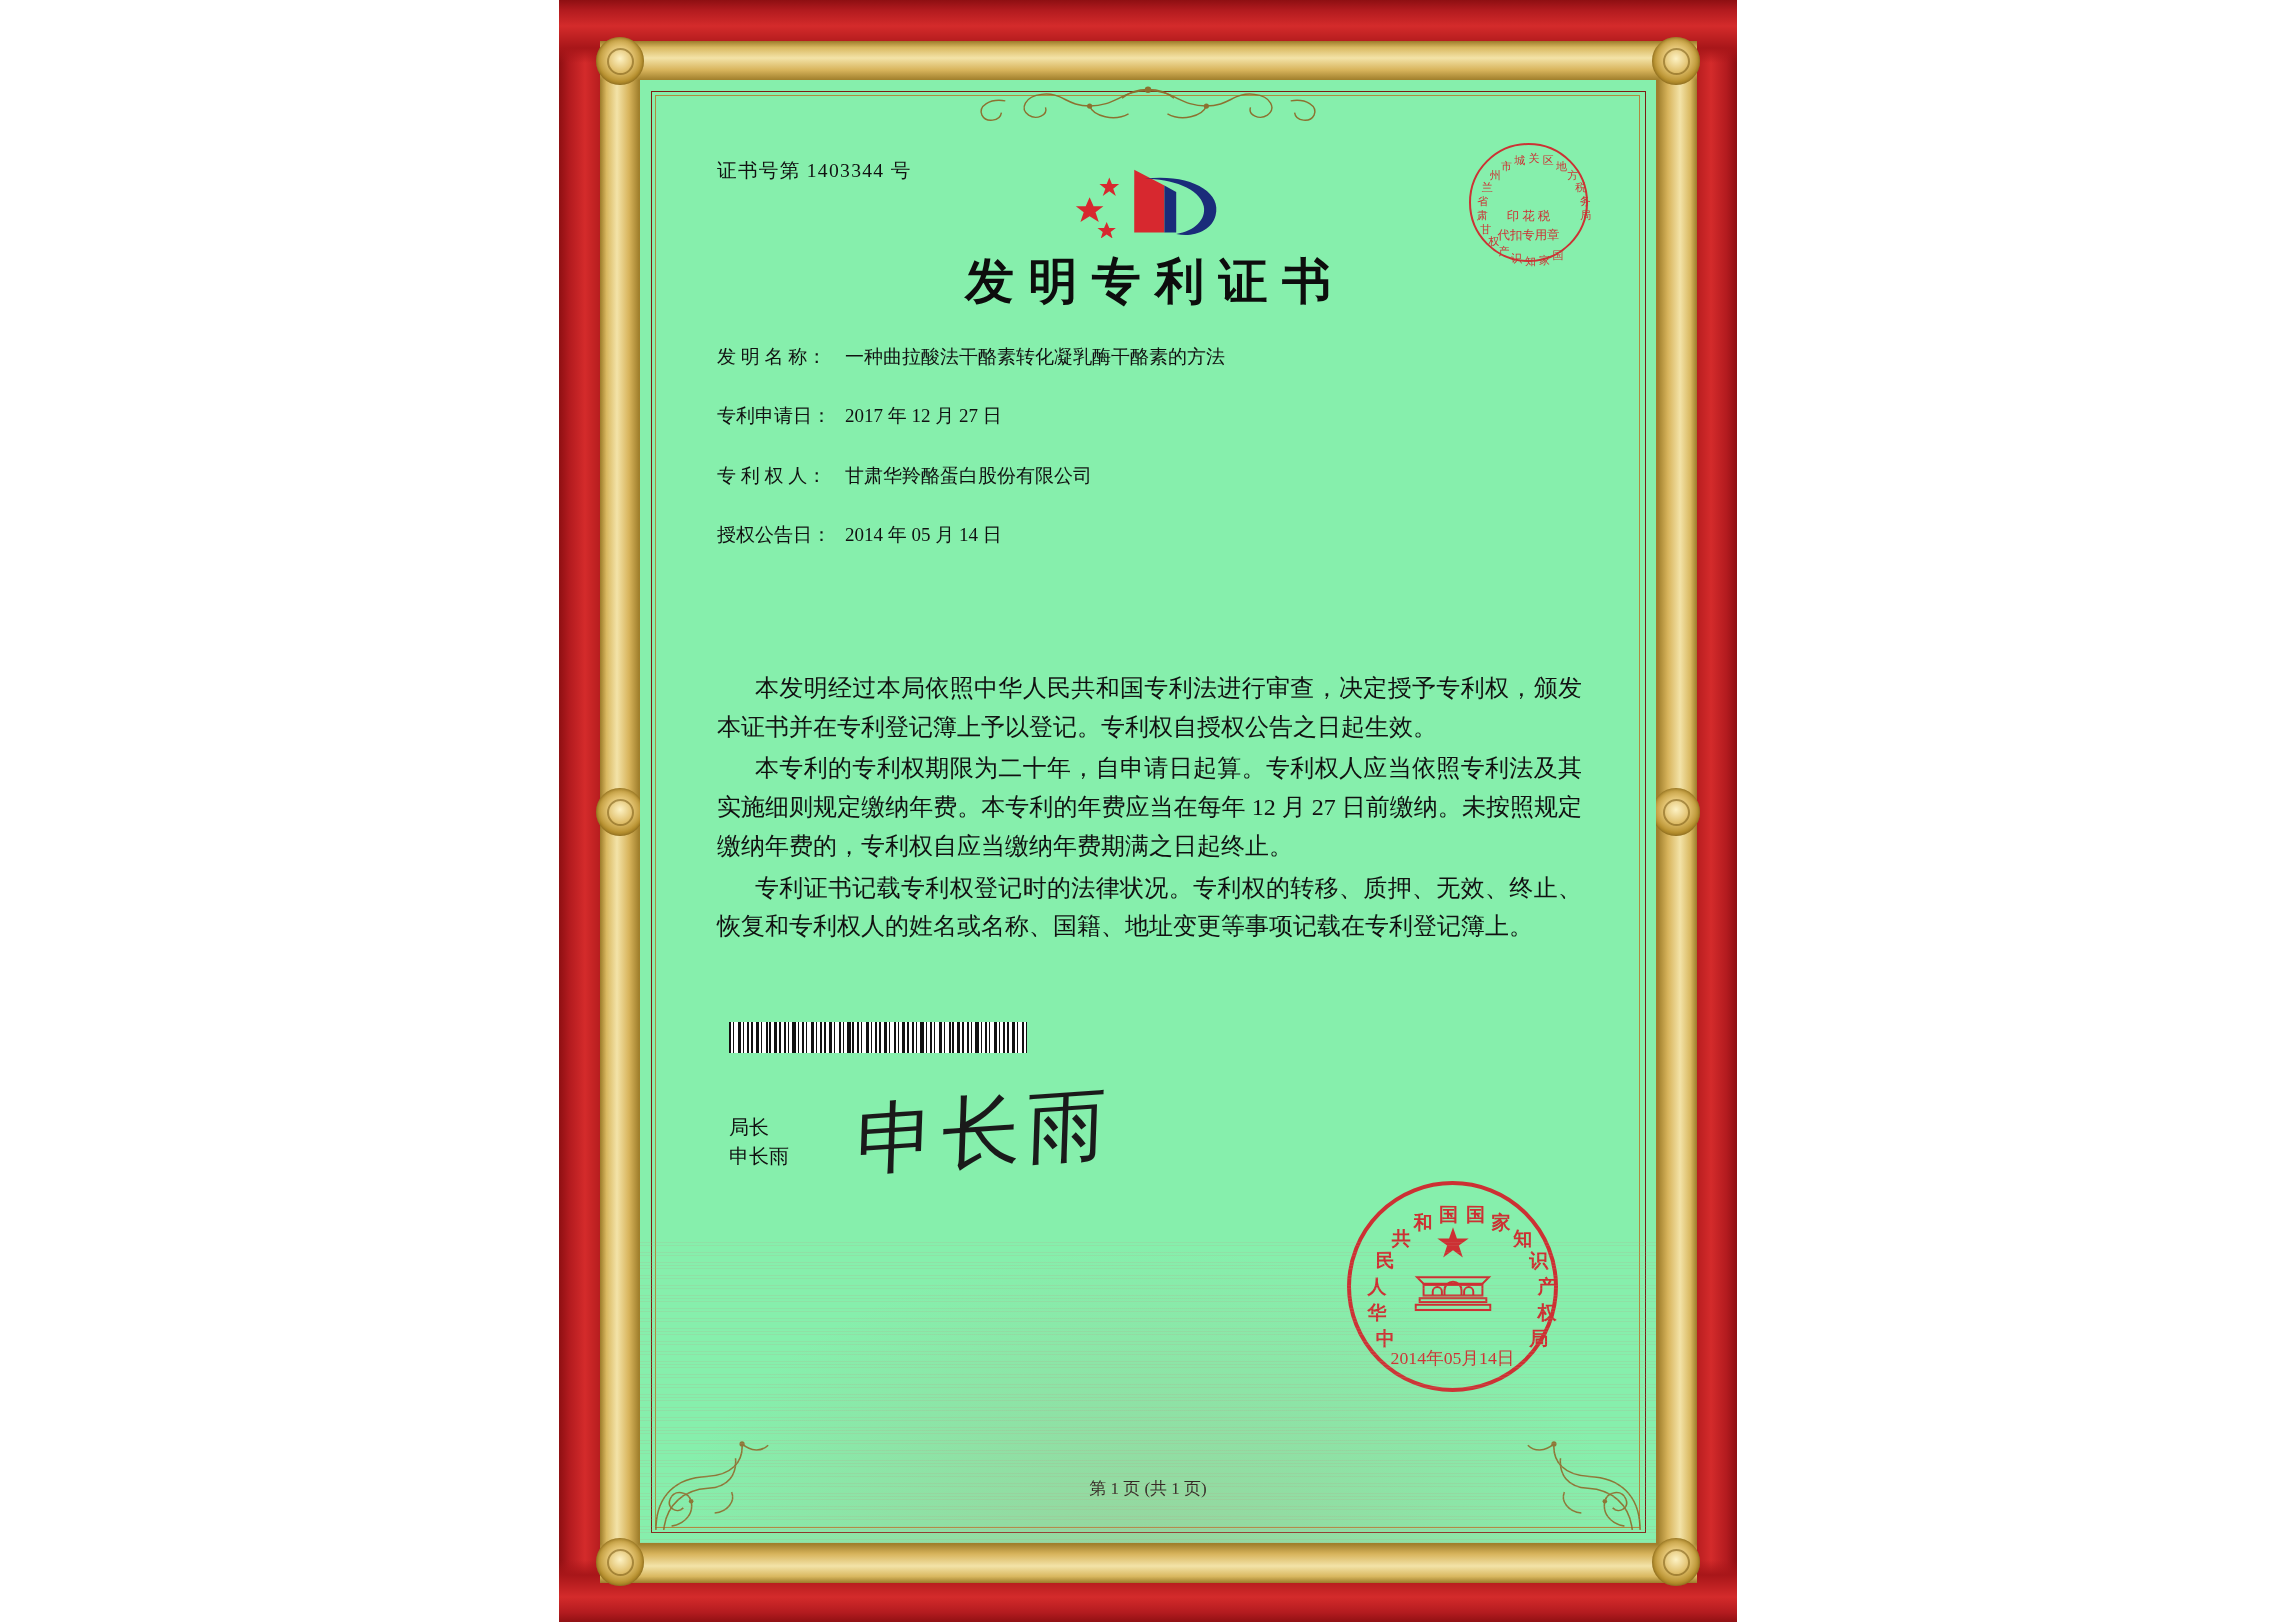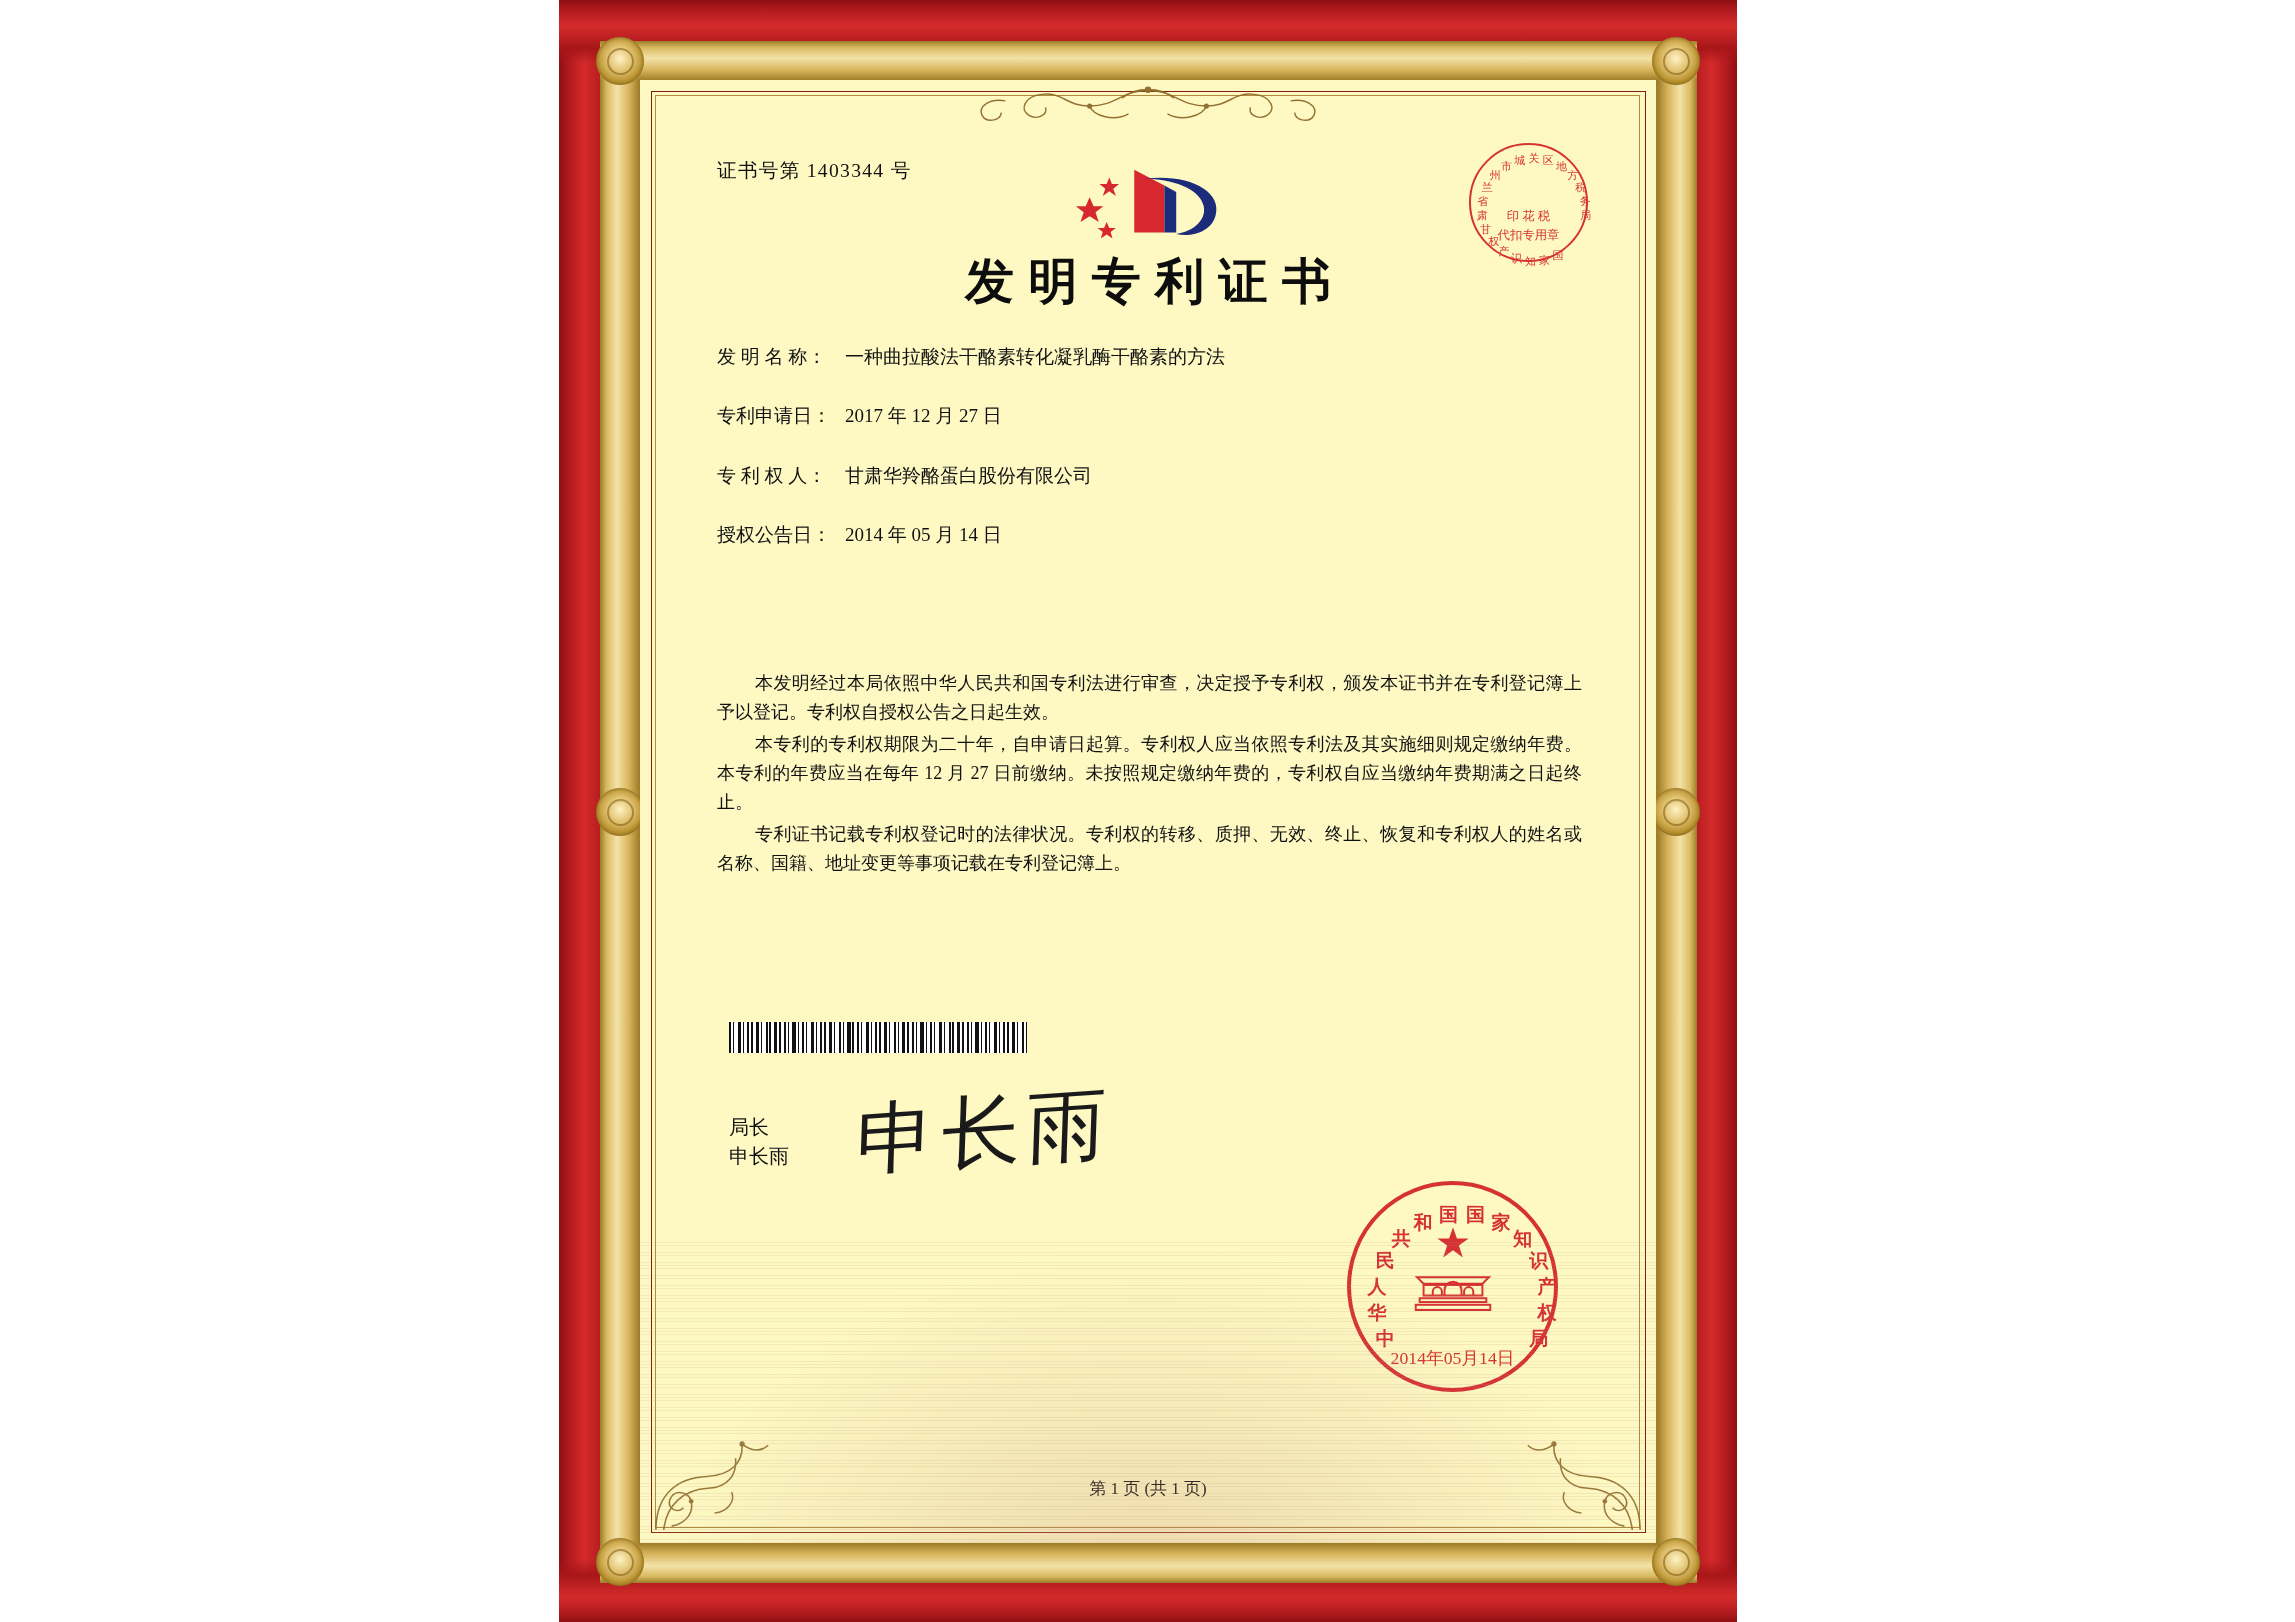--- a/index.html
+++ b/index.html
@@ -73,21 +73,21 @@
         #9c7b2a 0px, #d9b860 6.5px, #f3e3a8 17px, #d8b45c 29px, rgba(160,127,44,0) 39px,
         rgba(160,127,44,0) calc(100% - 39px), #d8b45c calc(100% - 29px), #f3e3a8 calc(100% - 17px), #d9b860 calc(100% - 6.5px), #9c7b2a 100%);
   }
 
   
   .paper {
     position: absolute;
     left: 81px; top: 80px;
     width: 1016px;
     height: 1463px;
-    background: #fef9c3;
+    background: #86efac;
     overflow: hidden;
   }
   
   .paper::after {
     content: "";
     position: absolute;
     left: 0; right: 0; bottom: 0;
     height: 301px;
     background:
       repeating-linear-gradient(0deg, rgba(190,150,130,0.16) 0px, rgba(190,150,130,0.16) 0.7px, rgba(255,255,255,0) 0.7px, rgba(255,255,255,0) 3.3px),
@@ -212,21 +212,21 @@
   .field-value .line2 {
     display: block;
     margin-left: 22px;
   }
 
   .body-text {
     position: absolute;
     left: 77px;
     top: 589px;
     width: 865px;
-    font-size: 18px;
+    font-size: 24px;
     line-height: 1.62;
     color: #111;
     text-align: justify;
   }
   .body-text p {
     margin: 0 0 2.6px 0;
     text-indent: 38px;
   }
 
   

